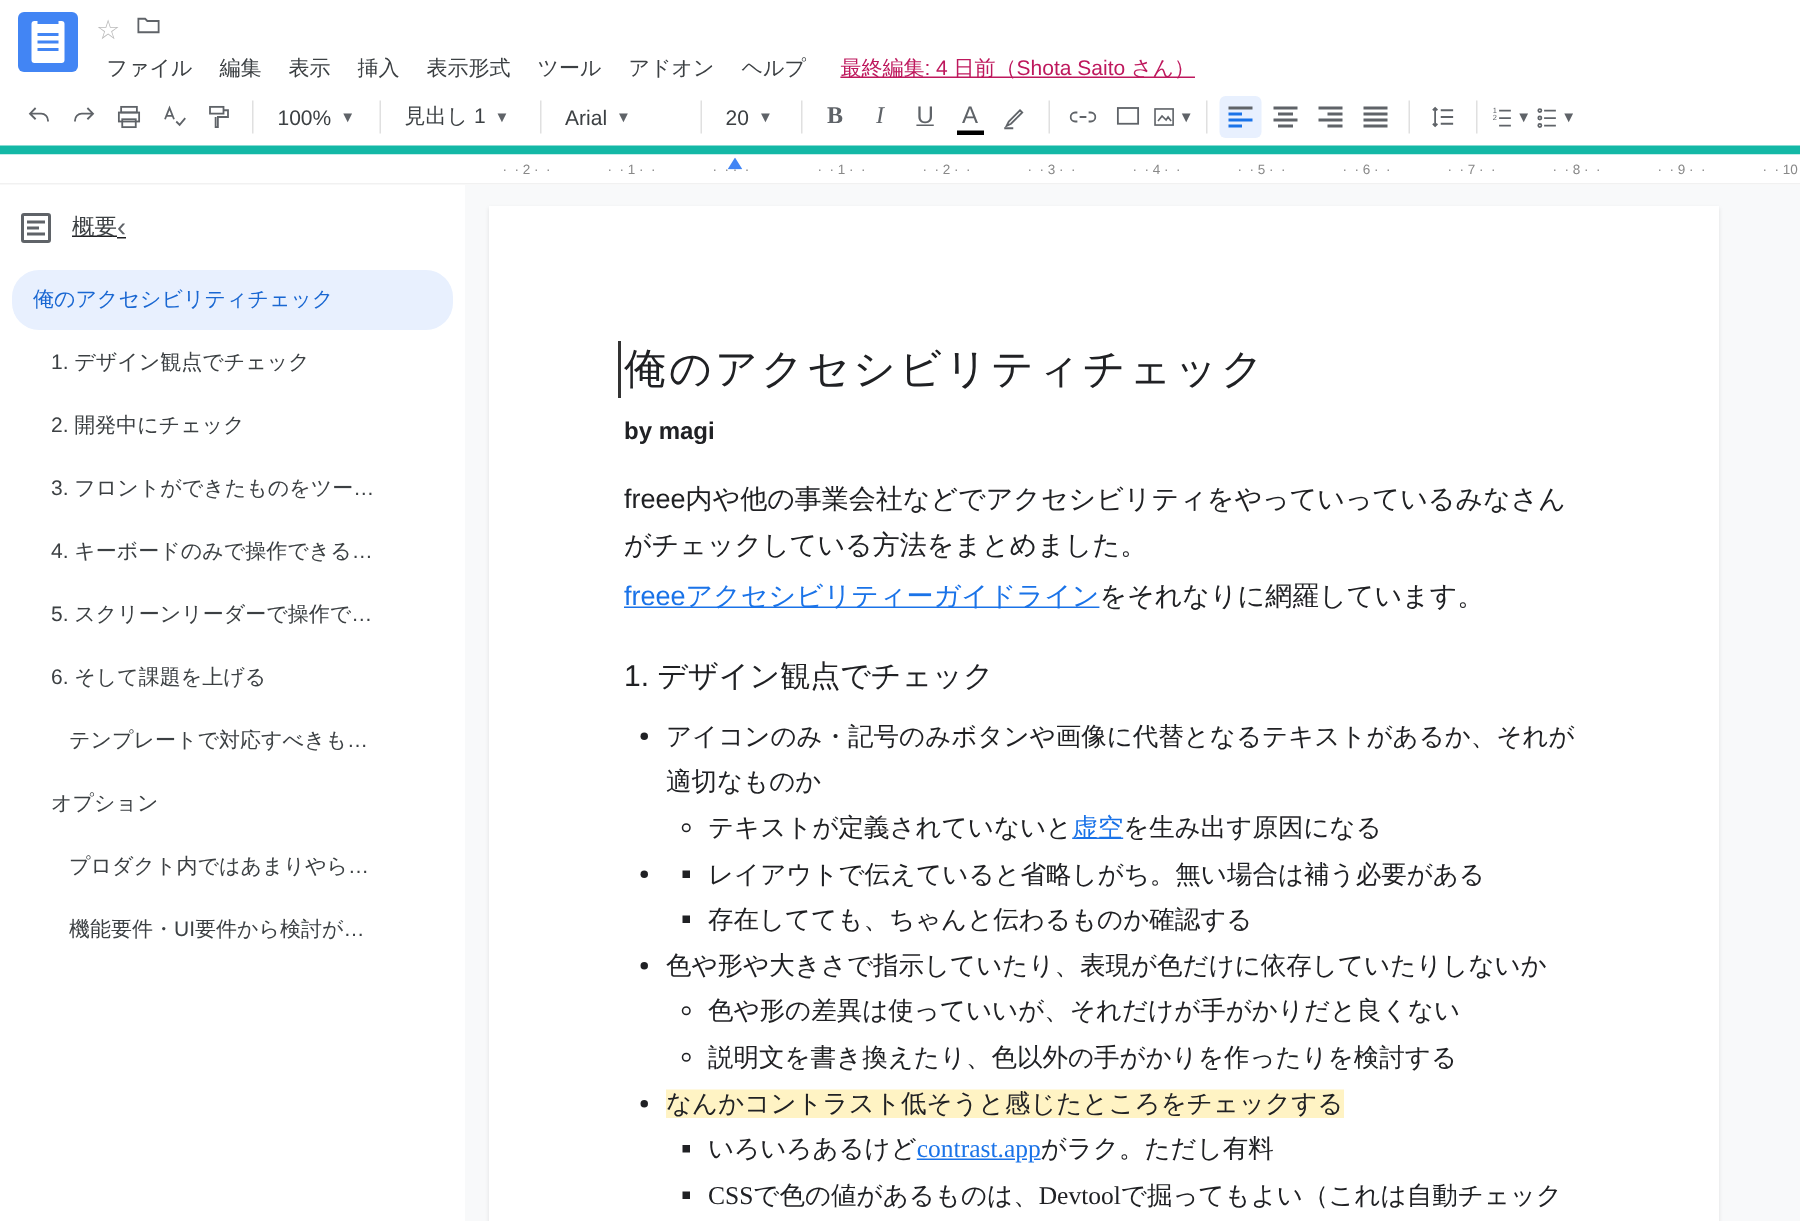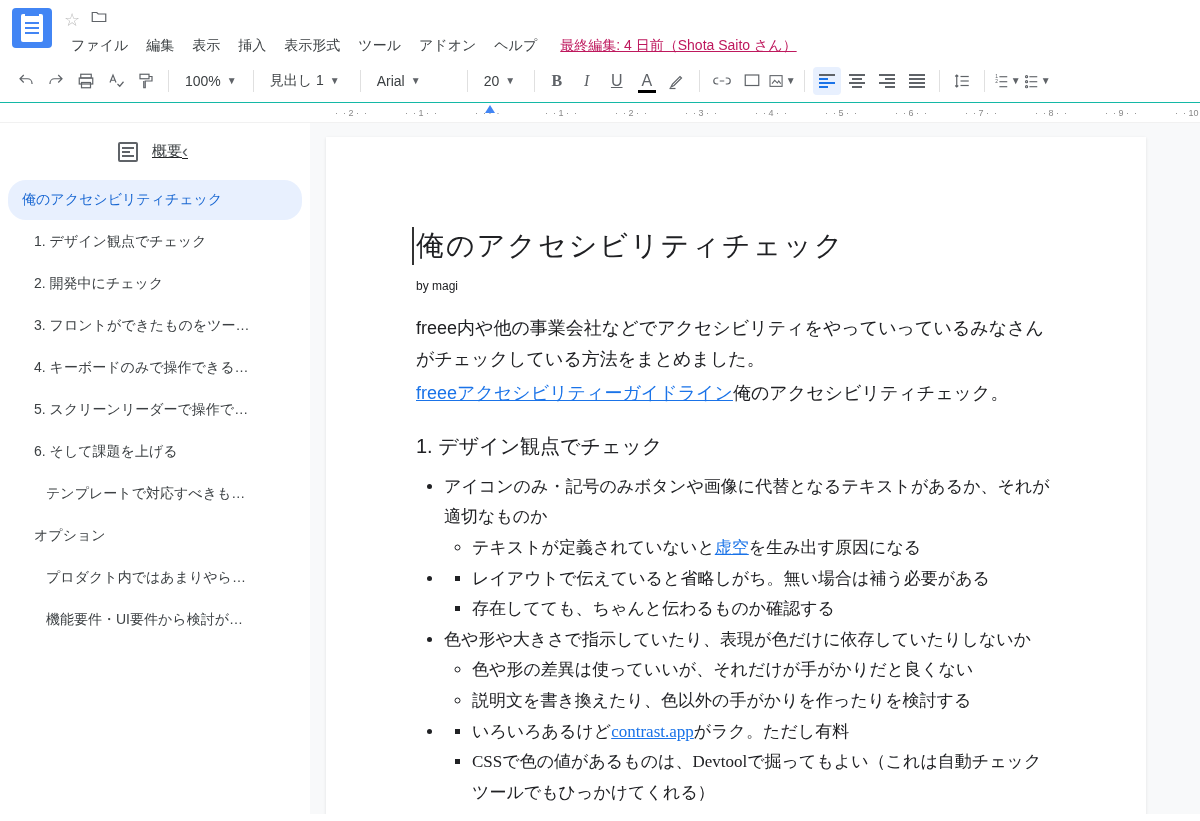--- a/index.html
+++ b/index.html
@@ -14,21 +14,21 @@
   .header-main { flex: 1; }
   .title-row { display: flex; align-items: center; gap: 10px; }
   .doc-title { font-size: 18px; color: #202124; padding: 2px 4px; }
   .star-icon { color: #bbb; font-size: 18px; }
   .folder-icon { color: #888; font-size: 18px; }
   .menubar { display: flex; align-items: center; gap: 4px; margin-top: 2px; font-size: 14px; color: #3c4043; }
   .menubar-item { padding: 4px 7px; cursor: pointer; }
   .last-edit { color: #be185d; text-decoration: underline; margin-left: 12px; font-size: 14px; }
   
   
-  .toolbar { display: flex; align-items: center; padding: 6px 12px; gap: 2px; border-bottom: 1px solid #14b8a6; height: 44px; }
+  .toolbar { display: flex; align-items: center; padding: 6px 12px; gap: 2px; border-bottom: 6px solid #14b8a6; height: 44px; }
   .tb-btn { width: 28px; height: 28px; display: flex; align-items: center; justify-content: center; cursor: pointer; color: #5f6368; border-radius: 2px; font-size: 16px; }
   .tb-sep { width: 1px; height: 22px; background: #e0e0e0; margin: 0 6px; }
   .tb-select { display: flex; align-items: center; gap: 6px; padding: 4px 8px; font-size: 14px; color: #3c4043; cursor: pointer; }
   .tb-dropdown-arrow { font-size: 10px; color: #5f6368; }
   .tb-btn.bold { font-weight: bold; font-family: Georgia; }
   .tb-btn.italic { font-style: italic; font-family: Georgia; }
   .tb-btn.underline { text-decoration: underline; }
   .tb-btn.text-color { position: relative; }
   .tb-btn.text-color::after { content:""; position:absolute; bottom:2px; left:5px; right:5px; height:3px; background:#000; }
   .align-icon { display: inline-block; width: 16px; }
@@ -38,37 +38,37 @@
   .ruler { height: 20px; background: #fff; position: relative; font-size: 9px; color: #888; overflow: hidden; padding-left: 335px; border-bottom: 1px solid #f1f1f1; display: flex; align-items: center; }
   .ruler-marks { display: flex; gap: 0; }
   .ruler-num { width: 70px; text-align: left; position: relative; }
   .ruler-indent { position: absolute; left: 485px; top: 2px; width: 10px; height: 8px; background: #4285f4; clip-path: polygon(0 100%, 50% 0, 100% 100%); }
   
   
   .main { display: flex; height: calc(821px - 130px); }
   
   
   .sidebar { width: 310px; background: #fff; border-right: none; padding: 18px 8px 0 8px; overflow-y: auto; }
-  .sidebar-header { display: flex; align-items: center; justify-content: center; padding: 0 10px 18px 6px; text-decoration: underline; }
+  .sidebar-header { display: flex; align-items: center; justify-content: flex-start; padding: 0 10px 18px 6px; text-decoration: underline; }
   .sidebar-header-left { display: flex; align-items: center; gap: 14px; }
   .outline-icon { width: 20px; height: 20px; border: 2px solid #5f6368; border-radius: 2px; display: flex; flex-direction: column; justify-content: center; gap: 2px; padding: 2px; }
   .outline-icon span { height: 2px; background: #5f6368; }
   .sidebar-title { font-size: 15px; color: #3c4043; }
   .collapse-arrow { color: #5f6368; font-size: 18px; }
   .outline-list { display: flex; flex-direction: column; gap: 2px; }
   .outline-item { padding: 11px 14px; font-size: 14px; color: #3c4043; cursor: pointer; border-radius: 18px; white-space: nowrap; overflow: hidden; text-overflow: ellipsis; }
   .outline-item.active { background: #e8f0fe; color: #1967d2; font-weight: 500; }
   .outline-item.level-1 { padding-left: 26px; }
   .outline-item.level-2 { padding-left: 38px; }
   
   
   .doc-area { flex: 1; background: #f8f9fa; overflow-y: auto; padding: 0 0 0 16px; }
   .page { background: #fff; width: 820px; min-height: 700px; margin: 14px 0; padding: 90px 90px 30px 90px; box-shadow: 0 1px 3px rgba(0,0,0,0.1); }
   .doc-h1 { font-size: 28px; font-weight: 400; color: #202124; margin-bottom: 14px; letter-spacing: 2px; border-left: 2px solid #333; padding-left: 2px; margin-left: -4px;}
-  .doc-byline { font-size: 12px; margin-bottom: 20px; }
+  .doc-byline { font-size: 16px; margin-bottom: 20px; font-weight: bold; }
   .doc-p { font-size: 18px; line-height: 1.7; margin-bottom: 4px; }
   .doc-link { color: #1a73e8; text-decoration: underline; }
   .doc-h2 { font-size: 20px; font-weight: 400; margin: 24px 0 12px 0; }
   .doc-ul { list-style: disc; padding-left: 28px; font-size: 17px; line-height: 1.8; font-family: Liberation Serif, serif; }
   .doc-ul-circle { list-style: circle; padding-left: 28px; }
   .doc-ul-square { list-style: square; padding-left: 28px; }
   .doc-highlight { background: #fff3c4; }
   .tb-btn.align-active { background: #e8f0fe; color: #1a73e8; border-radius: 4px; }
   .tb-svg { width: 18px; height: 18px; }
   .tb-svg line, .tb-svg rect, .tb-svg path, .tb-svg circle, .tb-svg polyline { stroke: #5f6368; stroke-width: 1.6; fill: none; }
@@ -296,42 +296,42 @@
         <div class="outline-item level-2">機能要件・UI要件から検討が…</div>
       </div>
   </div>
 
   <div class="doc-area">
     <div class="page">
       <h1 class="doc-h1">俺のアクセシビリティチェック</h1>
       <p class="doc-byline">by magi</p>
       <p class="doc-p">freee内や他の事業会社などでアクセシビリティをやっていっているみなさんがチェックしている方法をまとめました。</p>
       <p class="doc-p">
-        <a class="doc-link">freeeアクセシビリティーガイドライン</a><span>俺のアクセシビリティチェック。</span>
+        <a class="doc-link">freeeアクセシビリティーガイドライン</a><span>をそれなりに網羅しています。</span>
       </p>
       <h2 class="doc-h2">1. デザイン観点でチェック</h2>
       <ul class="doc-ul">
         <li><span>アイコンのみ・記号のみボタンや画像に代替となるテキストがあるか、それが適切なものか</span>
           <ul class="doc-ul-circle">
             <li><span>テキストが定義されていないと</span><a class="doc-link">虚空</a><span>を生み出す原因になる</span></li>
           </ul>
         </li>
         <li>
           <ul class="doc-ul-square">
             <li>レイアウトで伝えていると省略しがち。無い場合は補う必要がある</li>
             <li>存在してても、ちゃんと伝わるものか確認する</li>
           </ul>
         </li>
         <li><span>色や形や大きさで指示していたり、表現が色だけに依存していたりしないか</span>
           <ul class="doc-ul-circle">
             <li>色や形の差異は使っていいが、それだけが手がかりだと良くない</li>
             <li>説明文を書き換えたり、色以外の手がかりを作ったりを検討する</li>
           </ul>
         </li>
-        <li>
+        <li><span class="doc-highlight">なんかコントラスト低そうと感じたところをチェックする</span>
           <ul class="doc-ul-square">
             <li><span>いろいろあるけど</span><a class="doc-link">contrast.app</a><span>がラク。ただし有料</span></li>
             <li>CSSで色の値があるものは、Devtoolで掘ってもよい（これは自動チェックツールでもひっかけてくれる）</li>
           </ul>
         </li>
       </ul>
     </div>
   </div>
 </div>
 

